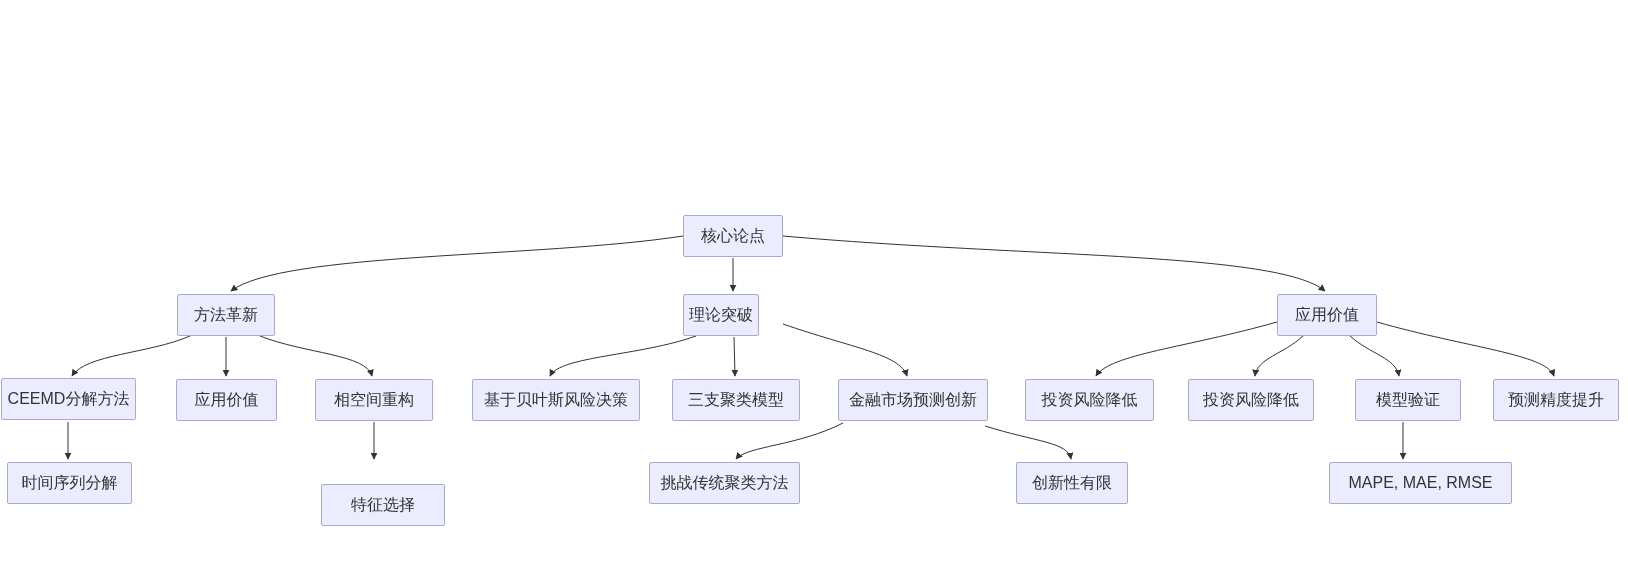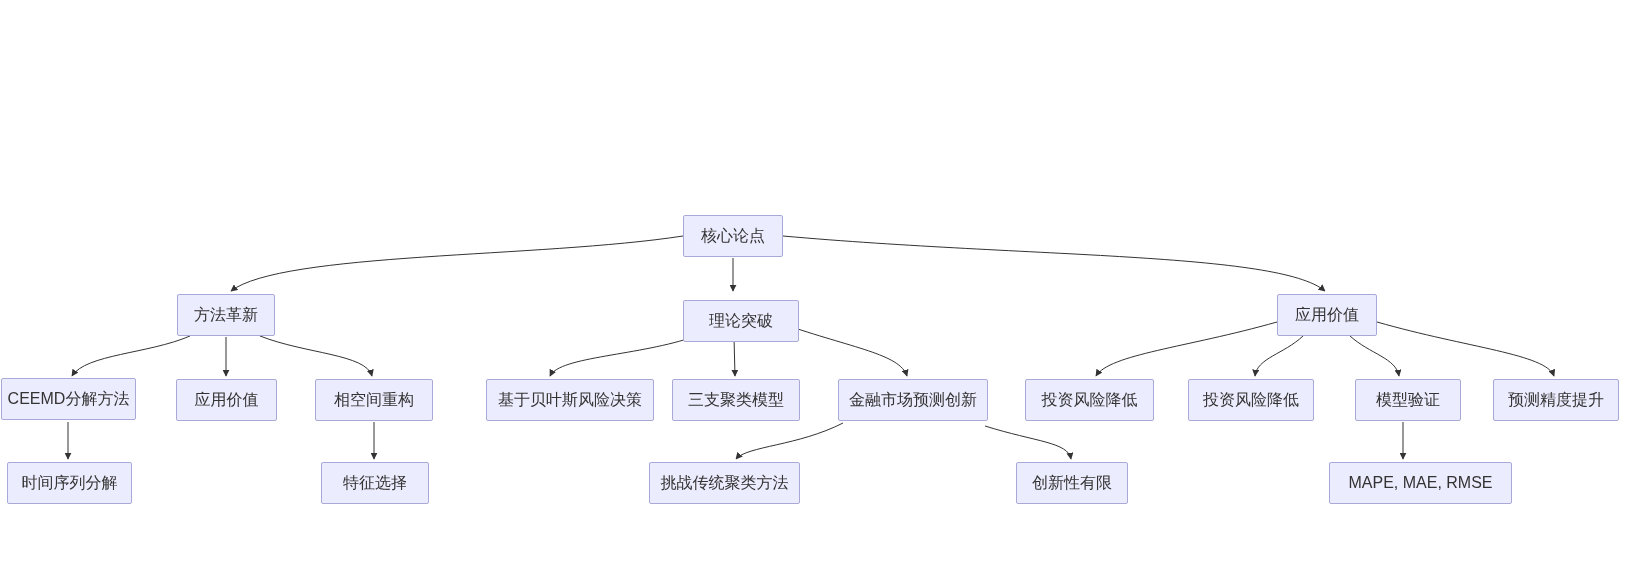--- a/index.html
+++ b/index.html
@@ -59,33 +59,33 @@
     <path class="edge" d="M68,422 L68,459" marker-end="url(#arrow)"></path>
     <path class="edge" d="M374,422 L374,459" marker-end="url(#arrow)"></path>
     <path class="edge" d="M843,423 C798,446 747,446 736,459" marker-end="url(#arrow)"></path>
     <path class="edge" d="M985,426 C1036,442 1068,442 1071,459" marker-end="url(#arrow)"></path>
     <path class="edge" d="M1403,422 L1403,459" marker-end="url(#arrow)"></path>
   </svg>
 
   <div class="node" style="left:683px;top:215px;width:100px">核心论点</div>
 
   <div class="node" style="left:177px;top:294px;width:98px">方法革新</div>
-  <div class="node" style="left:683px;top:300px;width:116px">理论突破</div>
+  <div class="node" style="left:683px;top:294px;width:76px">理论突破</div>
   <div class="node" style="left:1277px;top:294px;width:100px">应用价值</div>
 
   <div class="node" style="left:1px;top:378px;width:135px">CEEMD分解方法</div>
   <div class="node" style="left:176px;top:379px;width:101px">应用价值</div>
   <div class="node" style="left:315px;top:379px;width:118px">相空间重构</div>
-  <div class="node" style="left:486px;top:379px;width:168px">基于贝叶斯风险决策</div>
+  <div class="node" style="left:472px;top:379px;width:168px">基于贝叶斯风险决策</div>
   <div class="node" style="left:672px;top:379px;width:128px">三支聚类模型</div>
   <div class="node" style="left:838px;top:379px;width:150px">金融市场预测创新</div>
   <div class="node" style="left:1025px;top:379px;width:129px">投资风险降低</div>
   <div class="node" style="left:1188px;top:379px;width:126px">投资风险降低</div>
   <div class="node" style="left:1355px;top:379px;width:106px">模型验证</div>
   <div class="node" style="left:1493px;top:379px;width:126px">预测精度提升</div>
 
   <div class="node" style="left:7px;top:462px;width:125px">时间序列分解</div>
-  <div class="node" style="left:321px;top:462px;width:108px">特征选择</div>
+  <div class="node" style="left:321px;top:484px;width:124px">特征选择</div>
   <div class="node" style="left:649px;top:462px;width:151px">挑战传统聚类方法</div>
   <div class="node" style="left:1016px;top:462px;width:112px">创新性有限</div>
   <div class="node" style="left:1329px;top:462px;width:183px">MAPE, MAE, RMSE</div>
 
 </div>
 
 </body></html>

